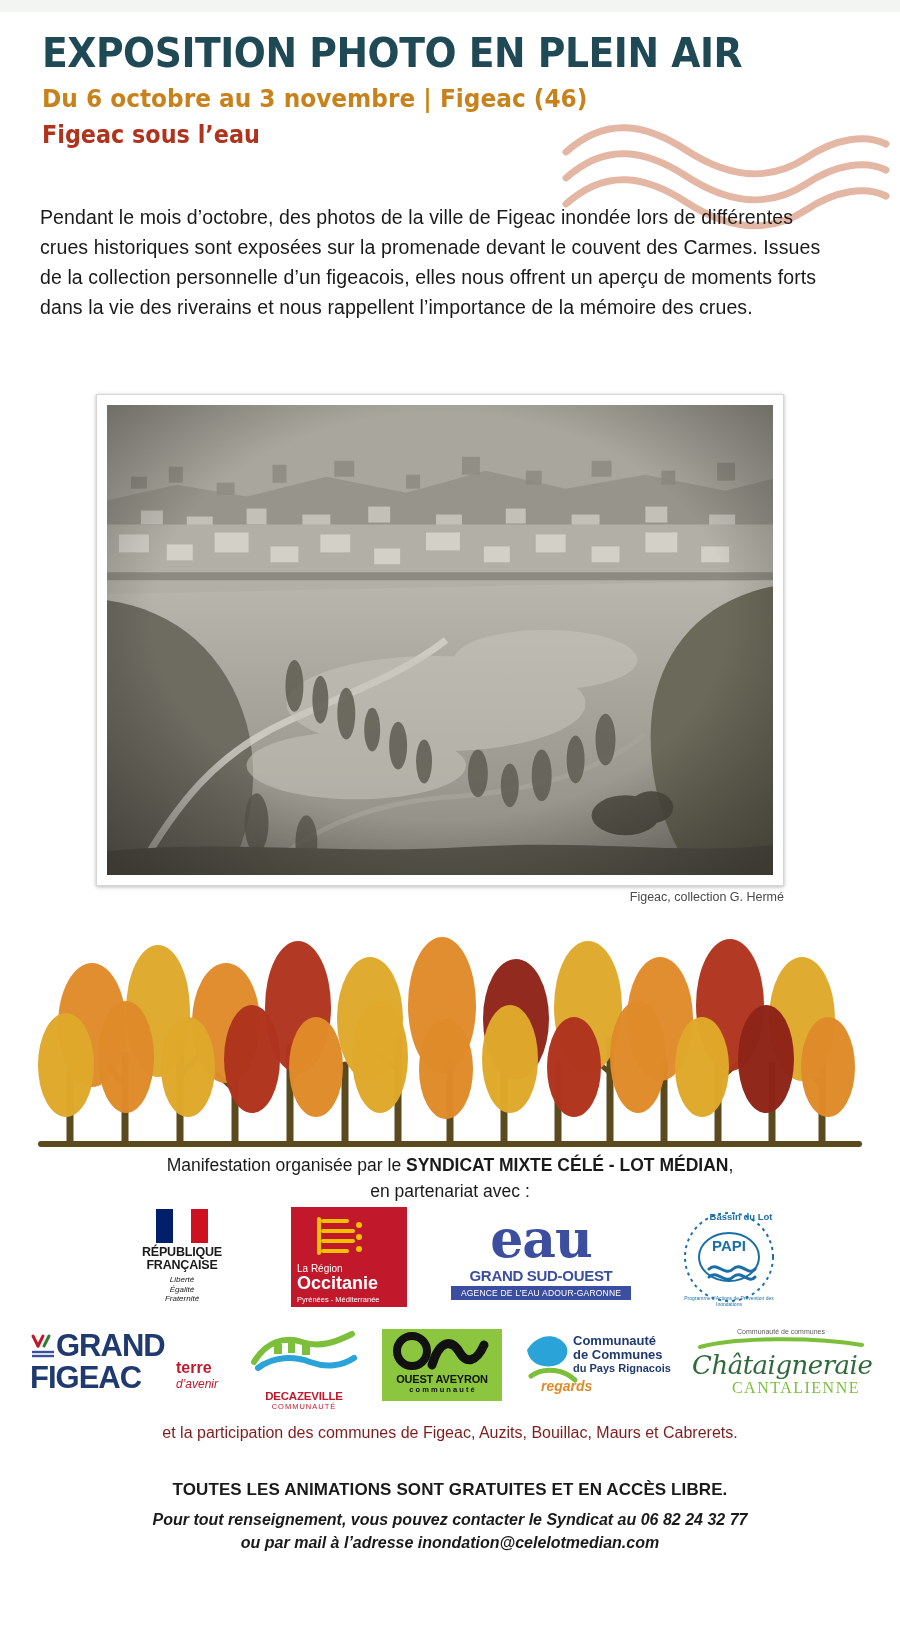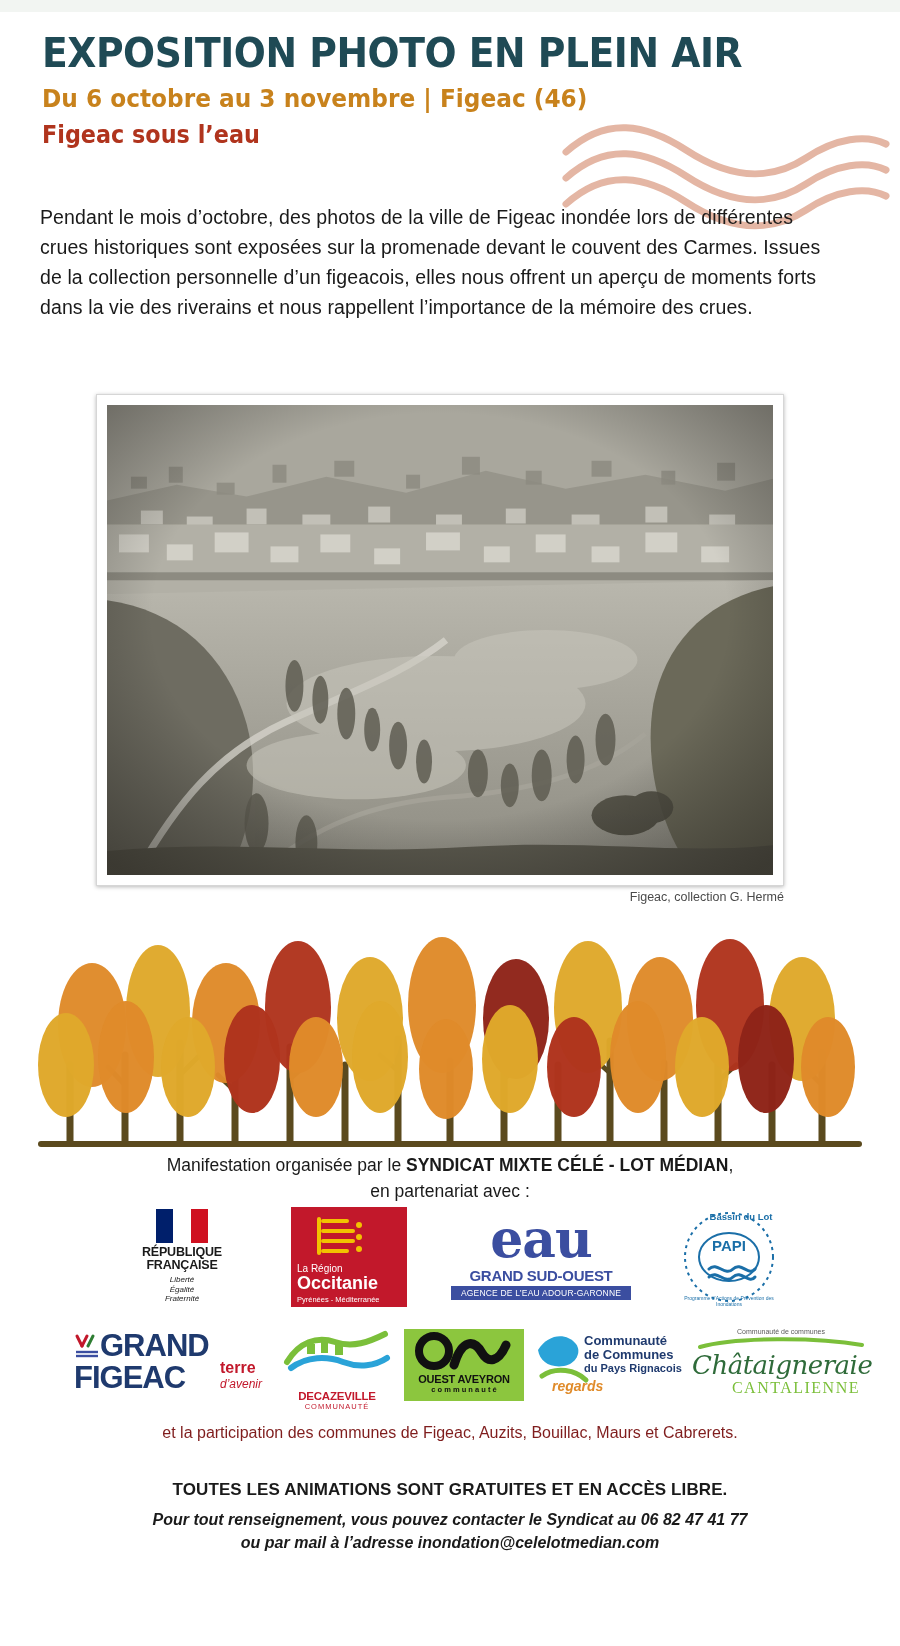--- a/index.html
+++ b/index.html
@@ -156,21 +156,21 @@
     gap: 44px;
   }
   .logos-row2 {
     position: absolute;
     top: 1322px;
     left: 30px;
     width: 840px;
     height: 85px;
     display: flex;
     align-items: center;
-    justify-content: flex-end;
+    justify-content: space-between;
     gap: 8px;
   }
   .logo { position: relative; }
 
   .communes-line {
     position: absolute;
     top: 1424px;
     left: 40px;
     width: 820px;
     text-align: center;
@@ -534,17 +534,17 @@
       </svg>
       <div style="font-family:'DejaVu Serif',serif;font-style:italic;font-size:26px;color:#2f6b3a;line-height:28px;letter-spacing:-0.5px;">Châtaigneraie</div>
       <div style="font-size:16px;color:#7bbf3a;letter-spacing:1.5px;text-align:right;padding-right:10px;font-family:Liberation Serif, serif;">CANTALIENNE</div>
     </div>
   </div>
 
   <div class="communes-line">et la participation des communes de Figeac, Auzits, Bouillac, Maurs et Cabrerets.</div>
 
   <div class="footer">
     <div class="f1">TOUTES LES ANIMATIONS SONT GRATUITES ET EN ACCÈS LIBRE.</div>
-    <div class="f2">Pour tout renseignement, vous pouvez contacter le Syndicat au 06 82 47 41 77</div>
+    <div class="f2">Pour tout renseignement, vous pouvez contacter le Syndicat au 06 82 24 32 77</div>
     <div class="f3">ou par mail à l’adresse inondation@celelotmedian.com</div>
   </div>
 
 </div>
 
 </body></html>

